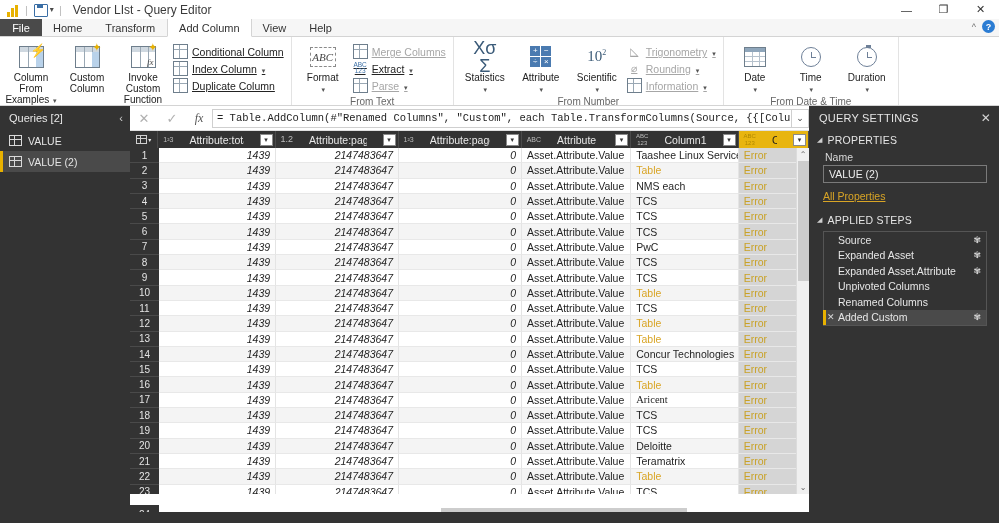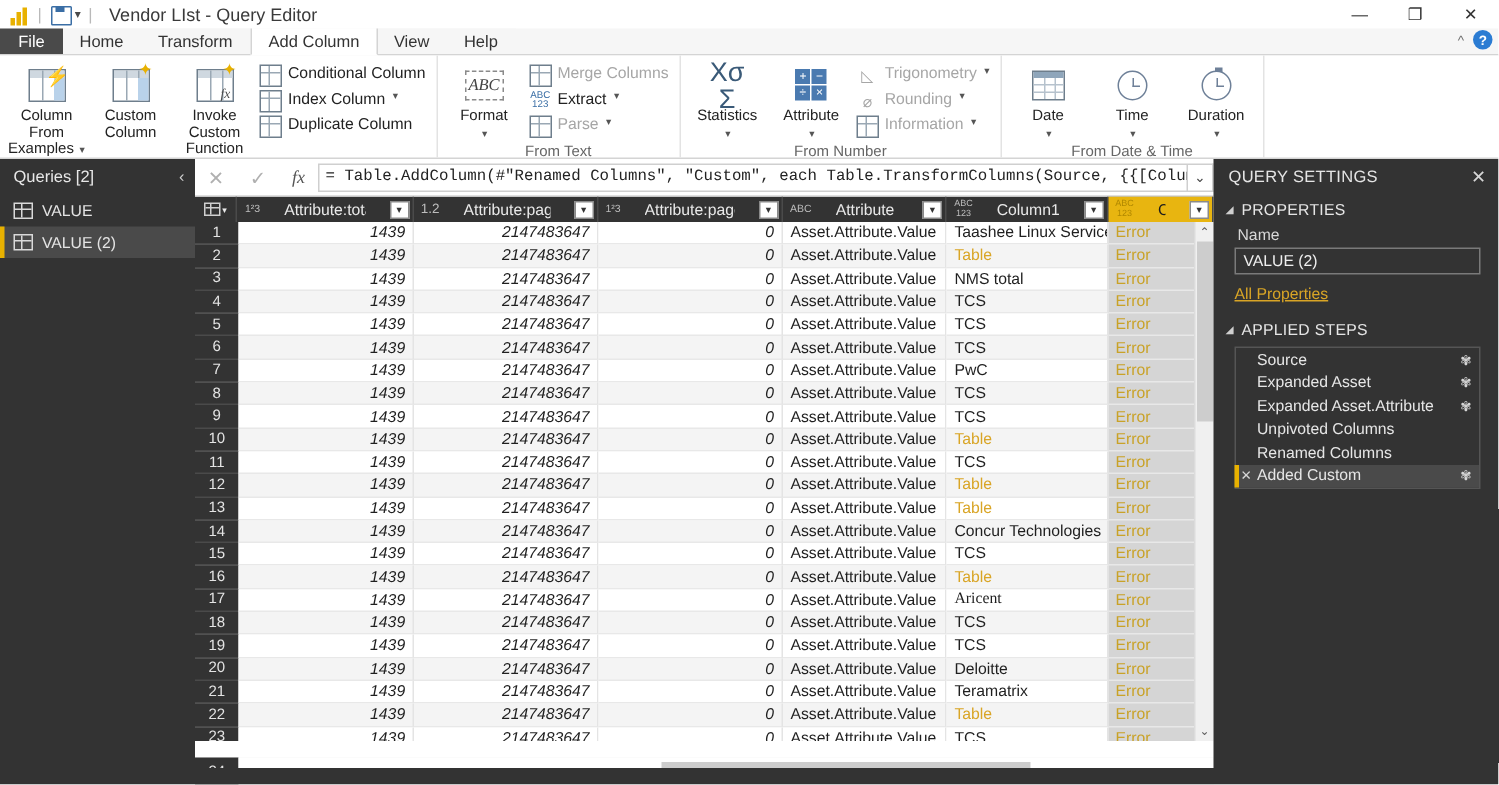--- a/index.html
+++ b/index.html
@@ -99,22 +99,22 @@
     display: flex; flex-direction: column; align-items: center;
     width: 56px; padding: 2px 1px; cursor: default;
   }
   .big-btn .bico { height: 29px; display: flex; align-items: center; justify-content: center; }
   .big-btn .blabel {
     font-size: 10px; color: #222; text-align: center; line-height: 1.12;
     margin-top: 1px;
   }
   .small-col { display: flex; flex-direction: column; justify-content: flex-start; padding-top: 2px; }
   .small-btn {
-    display: flex; align-items: flex-start; gap: 4px; padding: 1px 4px 1px 2px;
-    height: 17px; font-size: 10.5px; color: #222; white-space: nowrap;
+    display: flex; align-items: flex-end; gap: 4px; padding: 1px 4px 1px 2px;
+    height: 17px; font-size: 10.5px; color: #222; white-space: nowrap; text-decoration: underline;
   }
   .small-btn .sico { width: 15px; height: 14px; display: flex; align-items: center; justify-content: center; }
   .caret-sm { font-size: 7px; color: #555; margin-left: 1px; }
   .dis { color: #a6a6a6; }
 
   
   .ico-grid {
     width: 17px; height: 15px; border: 1px solid #6e7e8c; background: #fff;
     position: relative;
   }
@@ -530,20 +530,29 @@
                 <span>−</span>
                 <span>÷</span>
                 <span>×</span>
               </span>
           </span>
           <span class="blabel">
             <span>Attribute</span><br>
             <span class="caret-sm">▾</span>
           </span>
         </div>
+        <div class="big-btn">
+          <span class="bico">
+            <span class="sci-ico">10<sup>2</sup></span>
+          </span>
+          <span class="blabel">
+            <span>Scientific</span><br>
+            <span class="caret-sm">▾</span>
+          </span>
+        </div>
         <div class="small-col">
           <div class="small-btn dis">
             <span class="sico">◺</span>
             <span>Trigonometry</span>
             <span class="caret-sm">▾</span>
           </div>
           <div class="small-btn dis">
             <span class="sico">⌀</span>
             <span>Rounding</span>
             <span class="caret-sm">▾</span>
@@ -693,21 +702,21 @@
             <span class="link-val">Table</span>
           </div>
           <div class="gcell err" style="width: 72px;">Error</div>
         </div>
         <div class="grow">
           <div class="gnum">3</div>
           <div class="gcell num" style="width: 120px;">1439</div>
           <div class="gcell num" style="width: 126px;">2147483647</div>
           <div class="gcell num" style="width: 126px;">0</div>
           <div class="gcell " style="width: 112px;">Asset.Attribute.Value</div>
-          <div class="gcell " style="width: 110px;">NMS total</div>
+          <div class="gcell " style="width: 110px;">NMS each</div>
           <div class="gcell err" style="width: 72px;">Error</div>
         </div>
         <div class="grow">
           <div class="gnum">4</div>
           <div class="gcell num" style="width: 120px;">1439</div>
           <div class="gcell num" style="width: 126px;">2147483647</div>
           <div class="gcell num" style="width: 126px;">0</div>
           <div class="gcell " style="width: 112px;">Asset.Attribute.Value</div>
           <div class="gcell " style="width: 110px;">TCS</div>
           <div class="gcell err" style="width: 72px;">Error</div>

